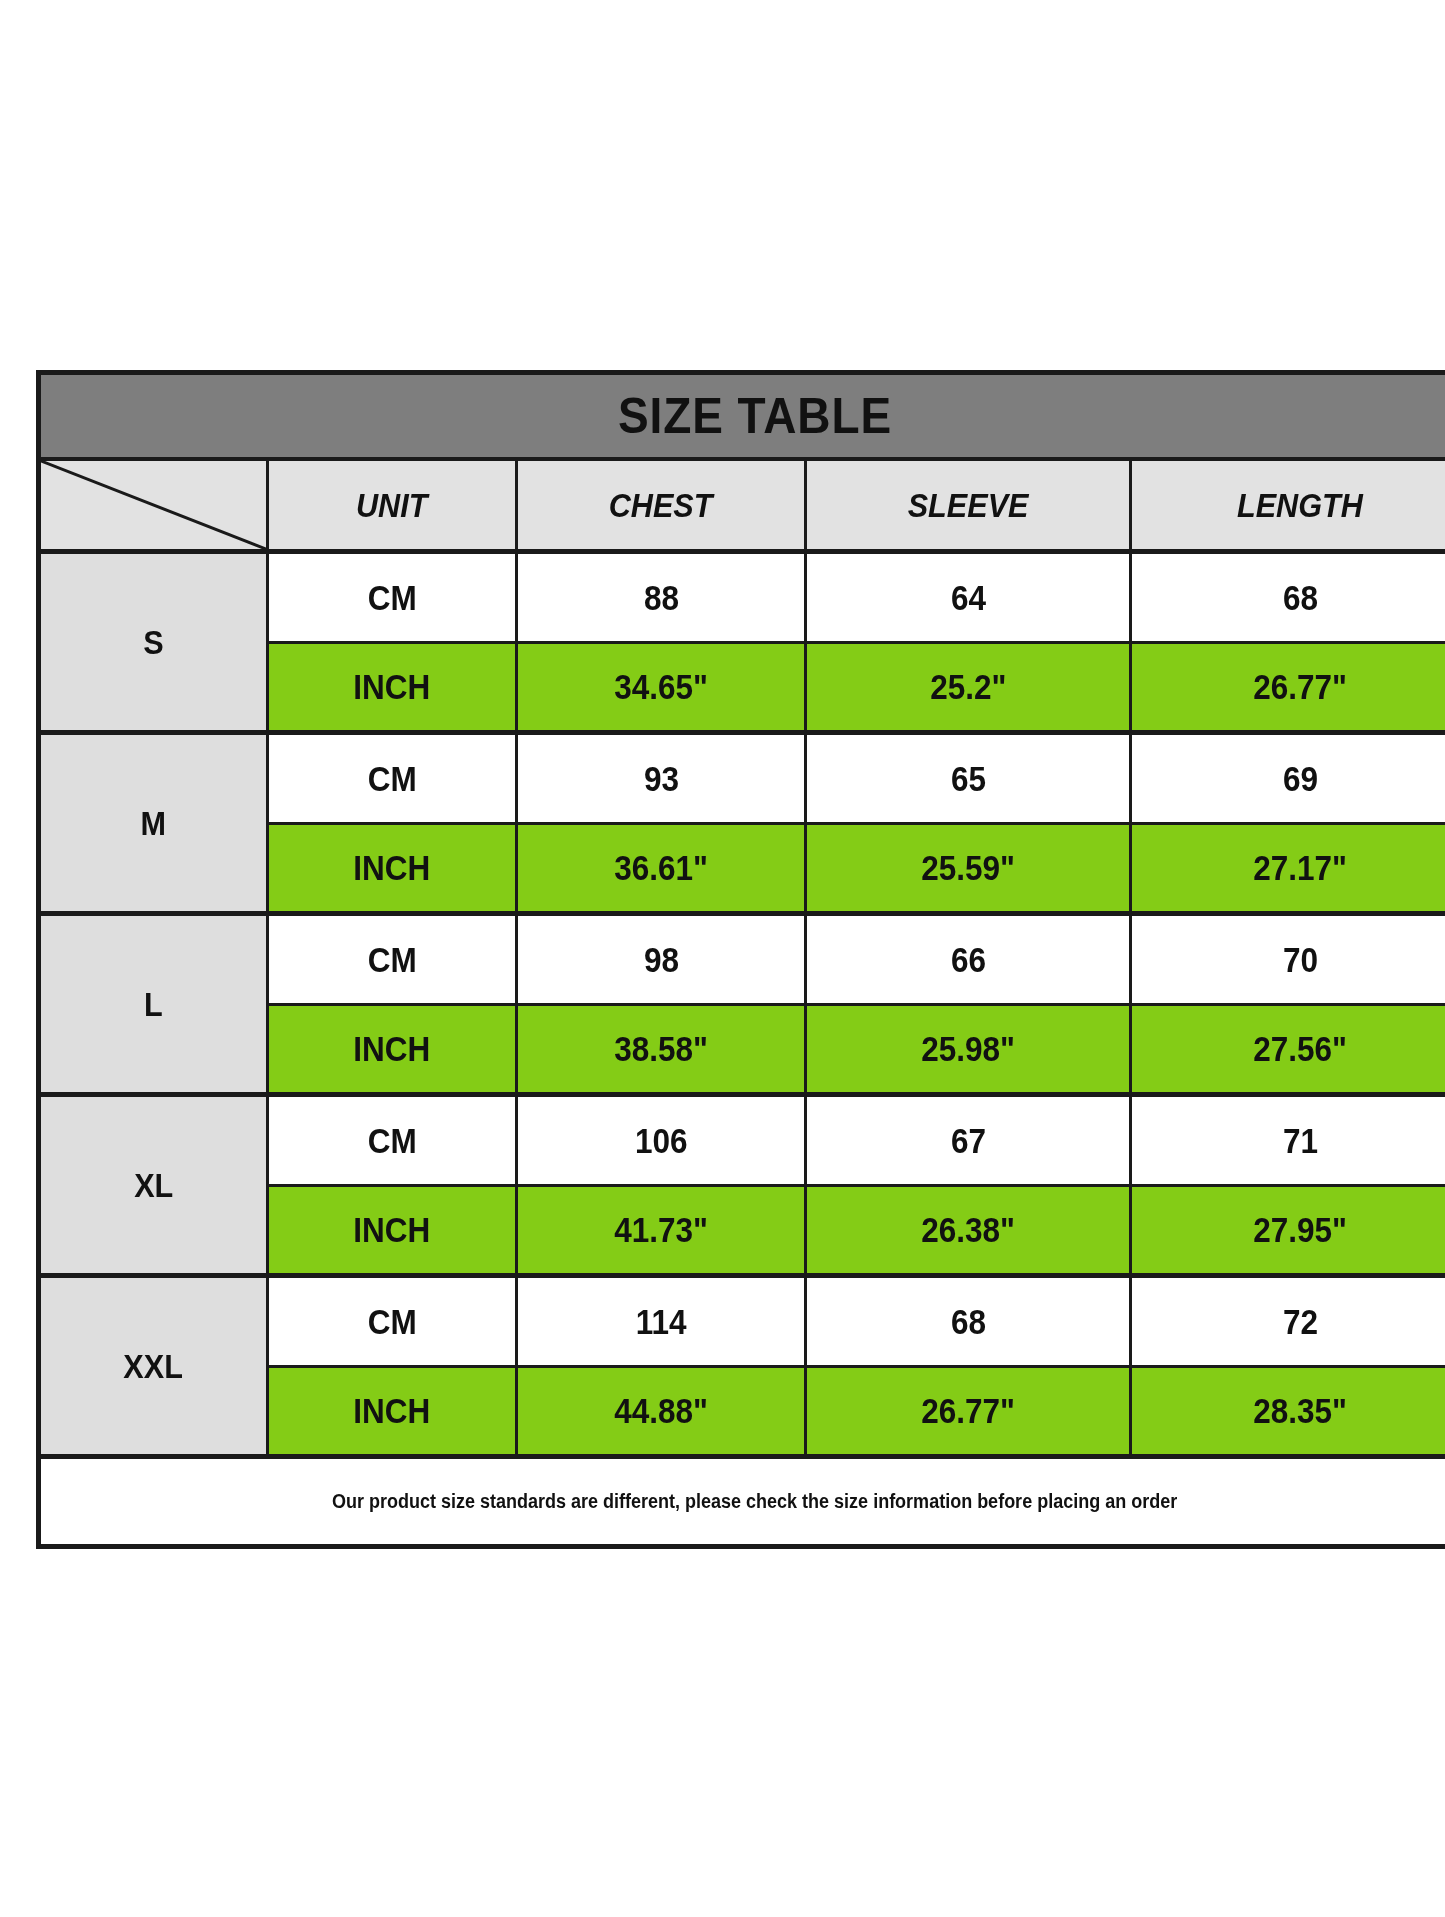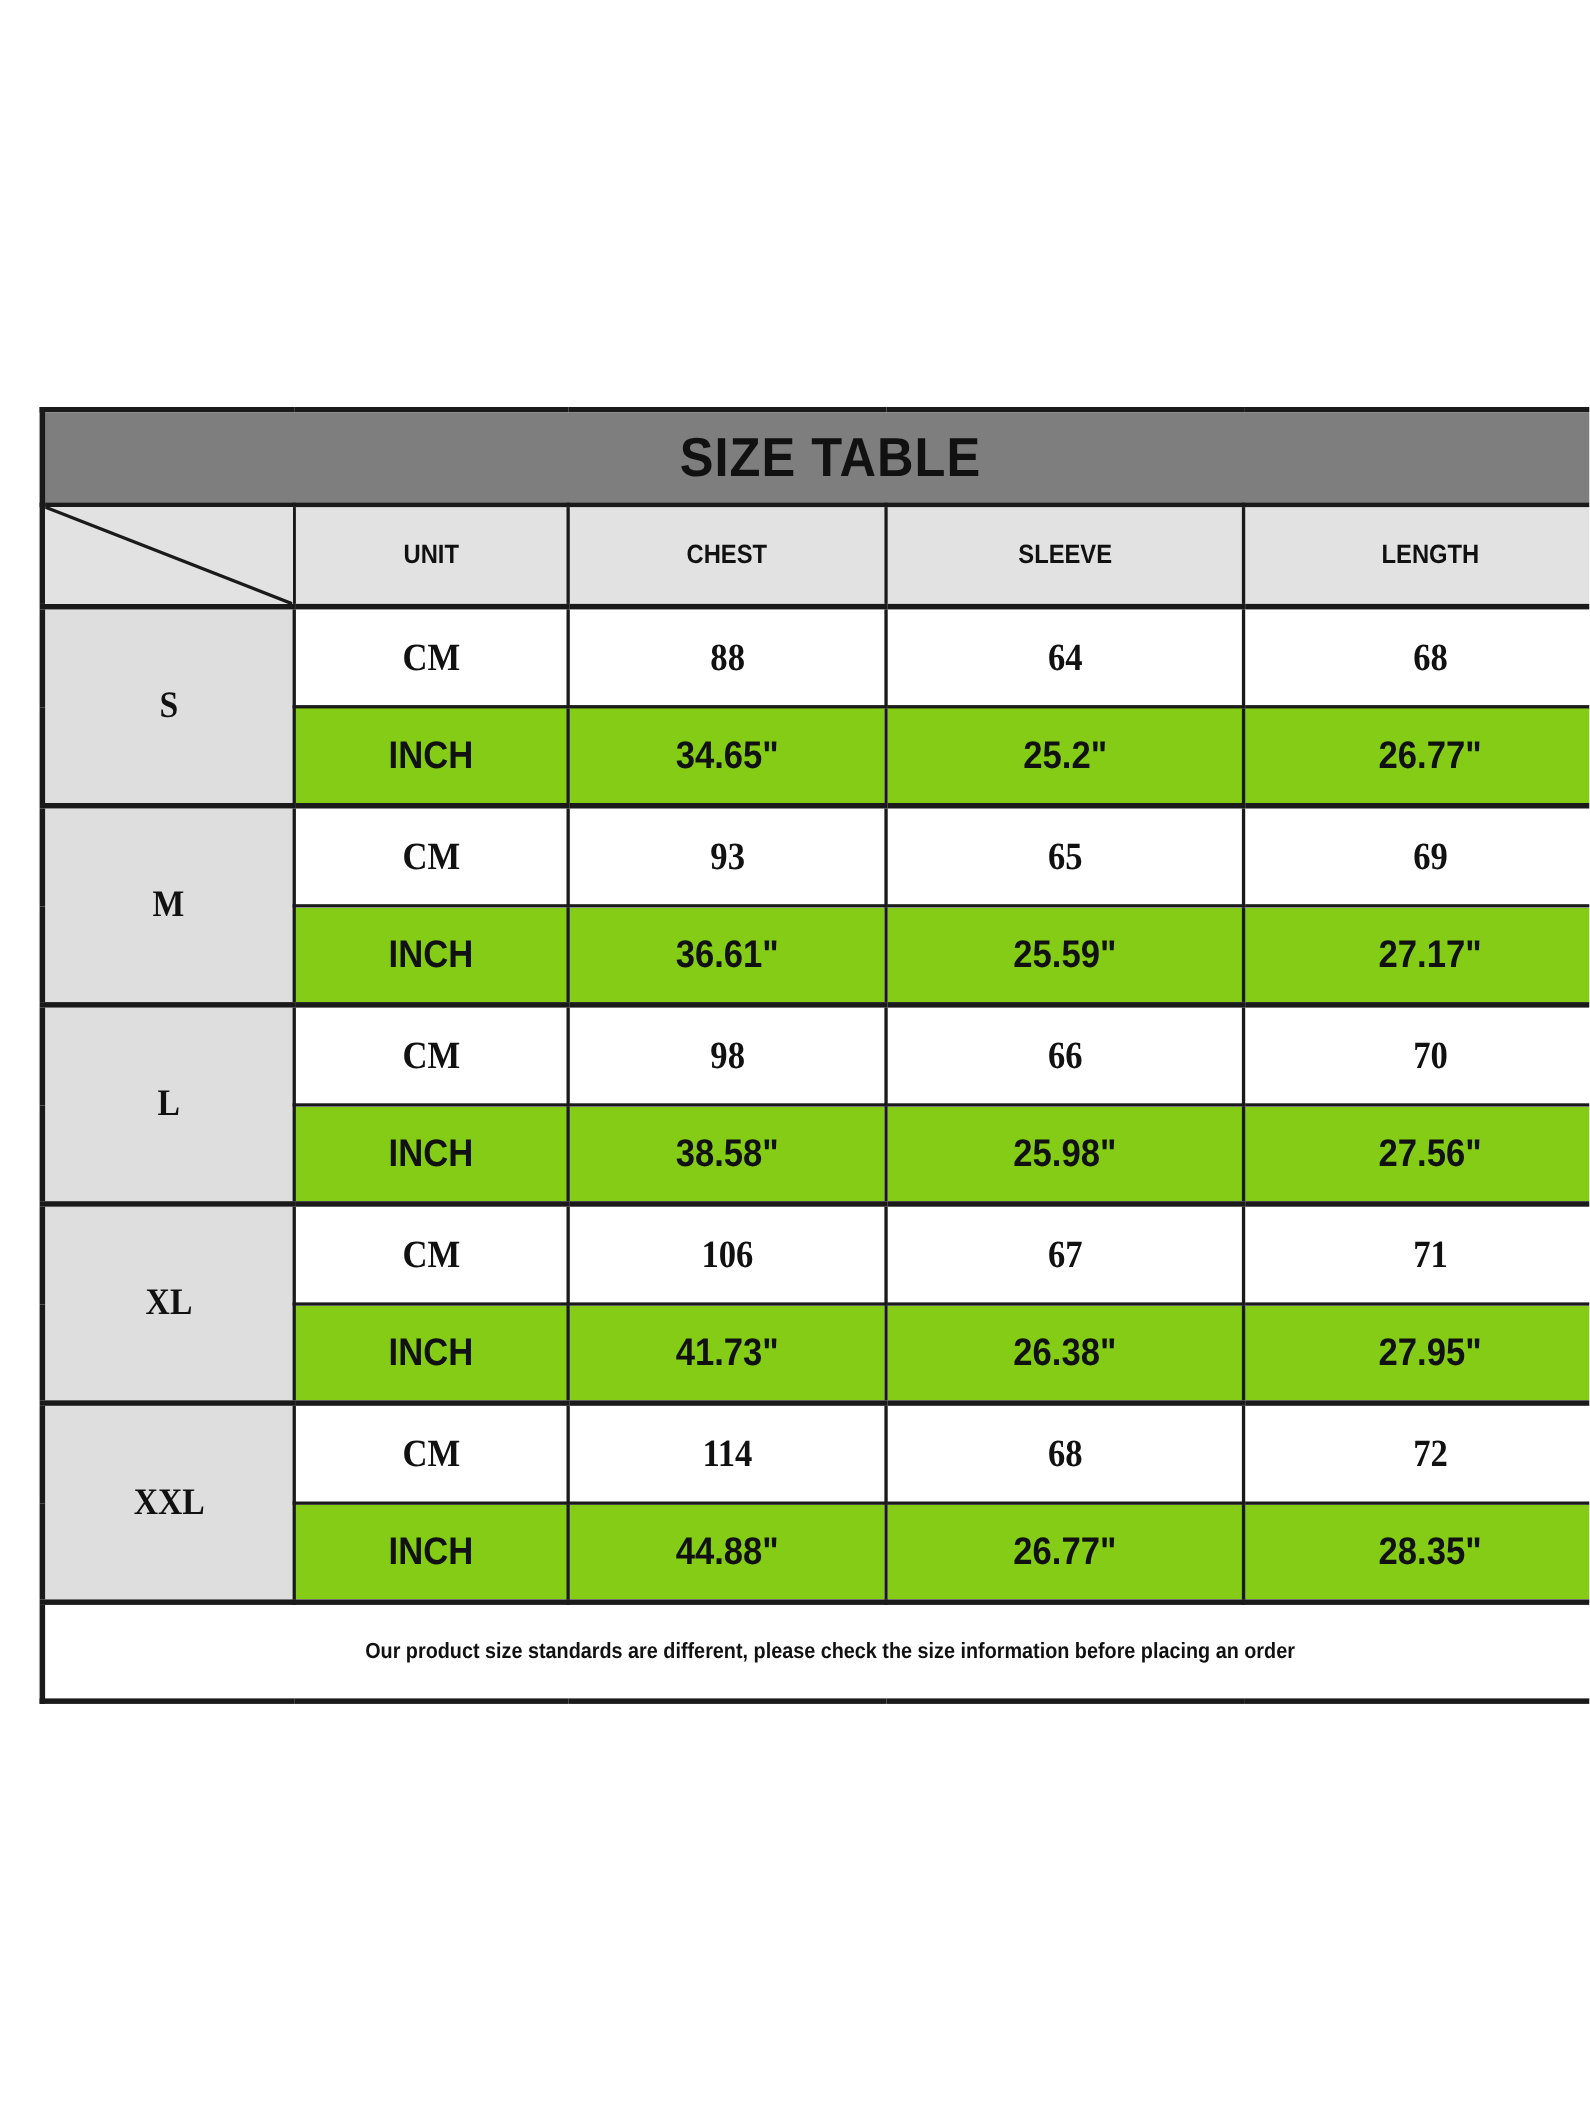--- a/index.html
+++ b/index.html
@@ -41,22 +41,23 @@
     height: 82px;
     font-size: 50px;
     letter-spacing: 1px;
     border-bottom-width: 4px;
   }
   tr.title-row .cond { transform: scaleX(0.92); }
   
   tr.header-row th {
     background: #e2e2e2;
     height: 88px;
-    font-size: 24px;
+    font-size: 34px;
     border-bottom-width: 5px;
+    font-style: italic;
   }
   
   th.corner-cell {
     background: #ffffff;
     position: relative;
     padding: 0;
   }
   th.corner-cell svg {
     position: absolute;
     left: 0; top: 0;
@@ -74,21 +75,20 @@
     height: 86px;
     font-size: 35px;
   }
   th.size-cell {
     background: #dedede;
     font-size: 34px;
   }
   tr.group-start th,
   tr.group-start td {
     border-top-width: 5px;
-    font-family: Liberation Serif, serif;
   }
   
   tr.note-row td {
     background: #ffffff;
     height: 85px;
     font-size: 20px;
     border-top-width: 5px;
     padding: 0 14px;
     white-space: nowrap;
   }

